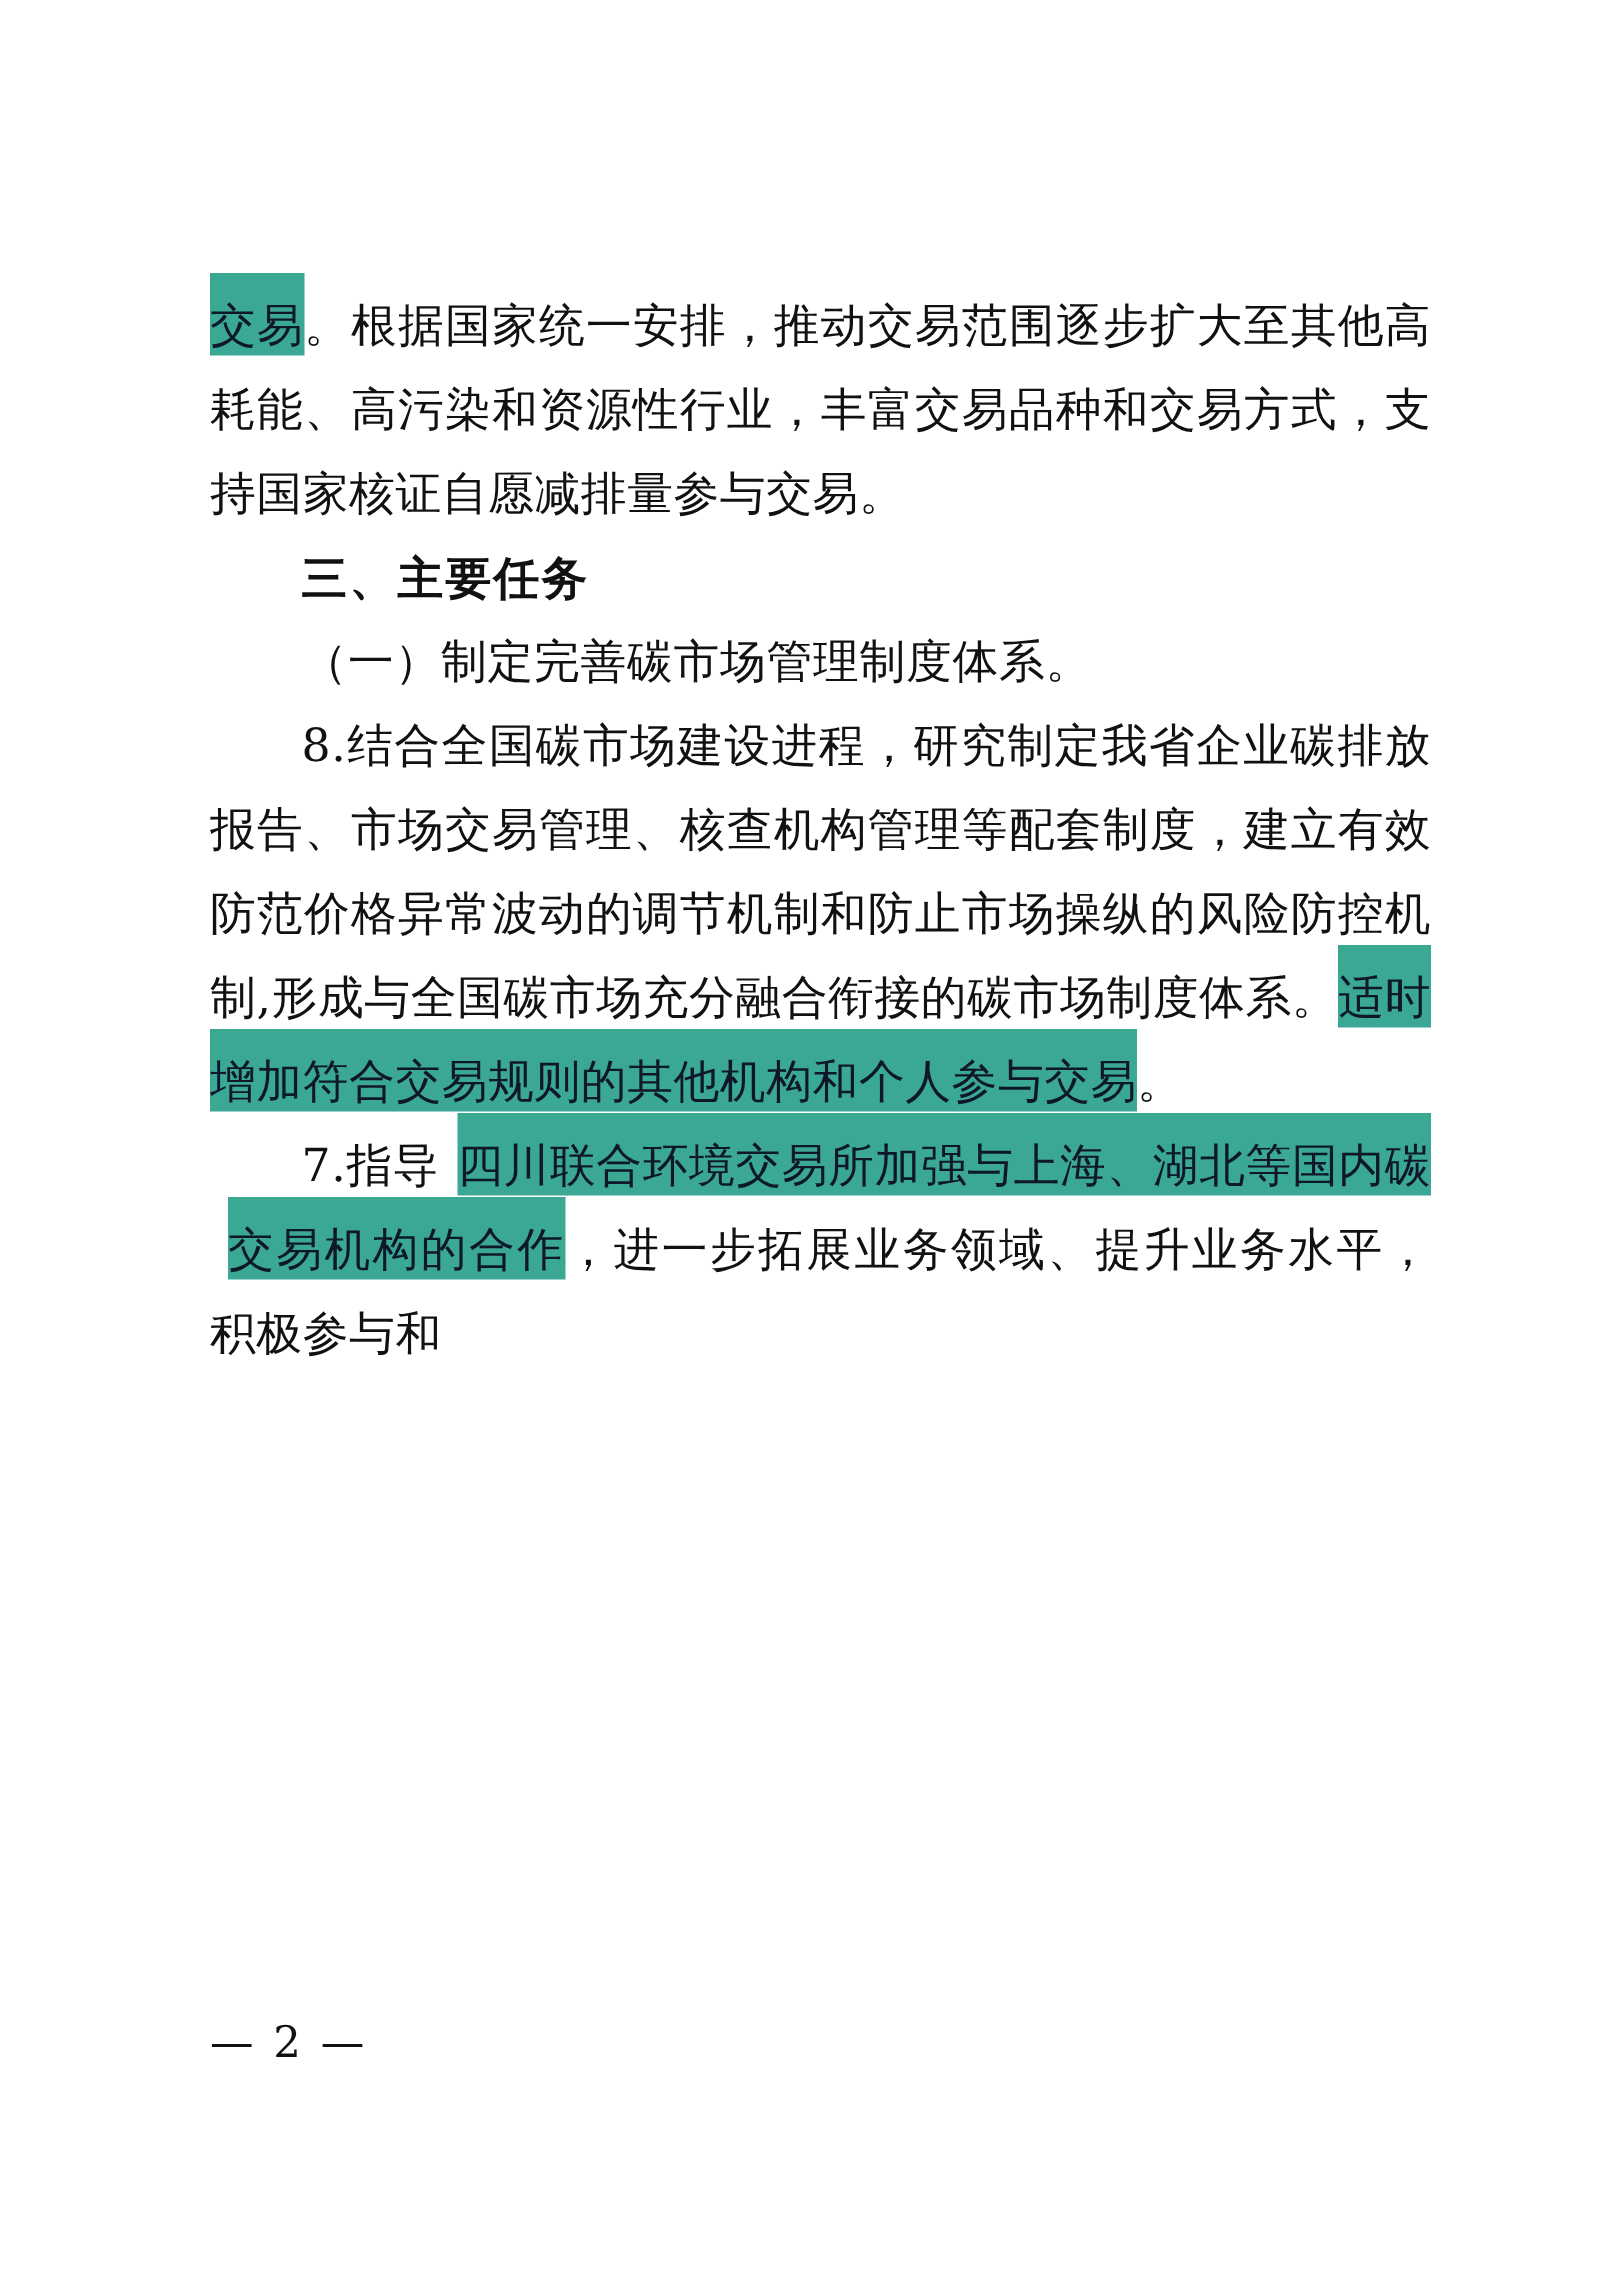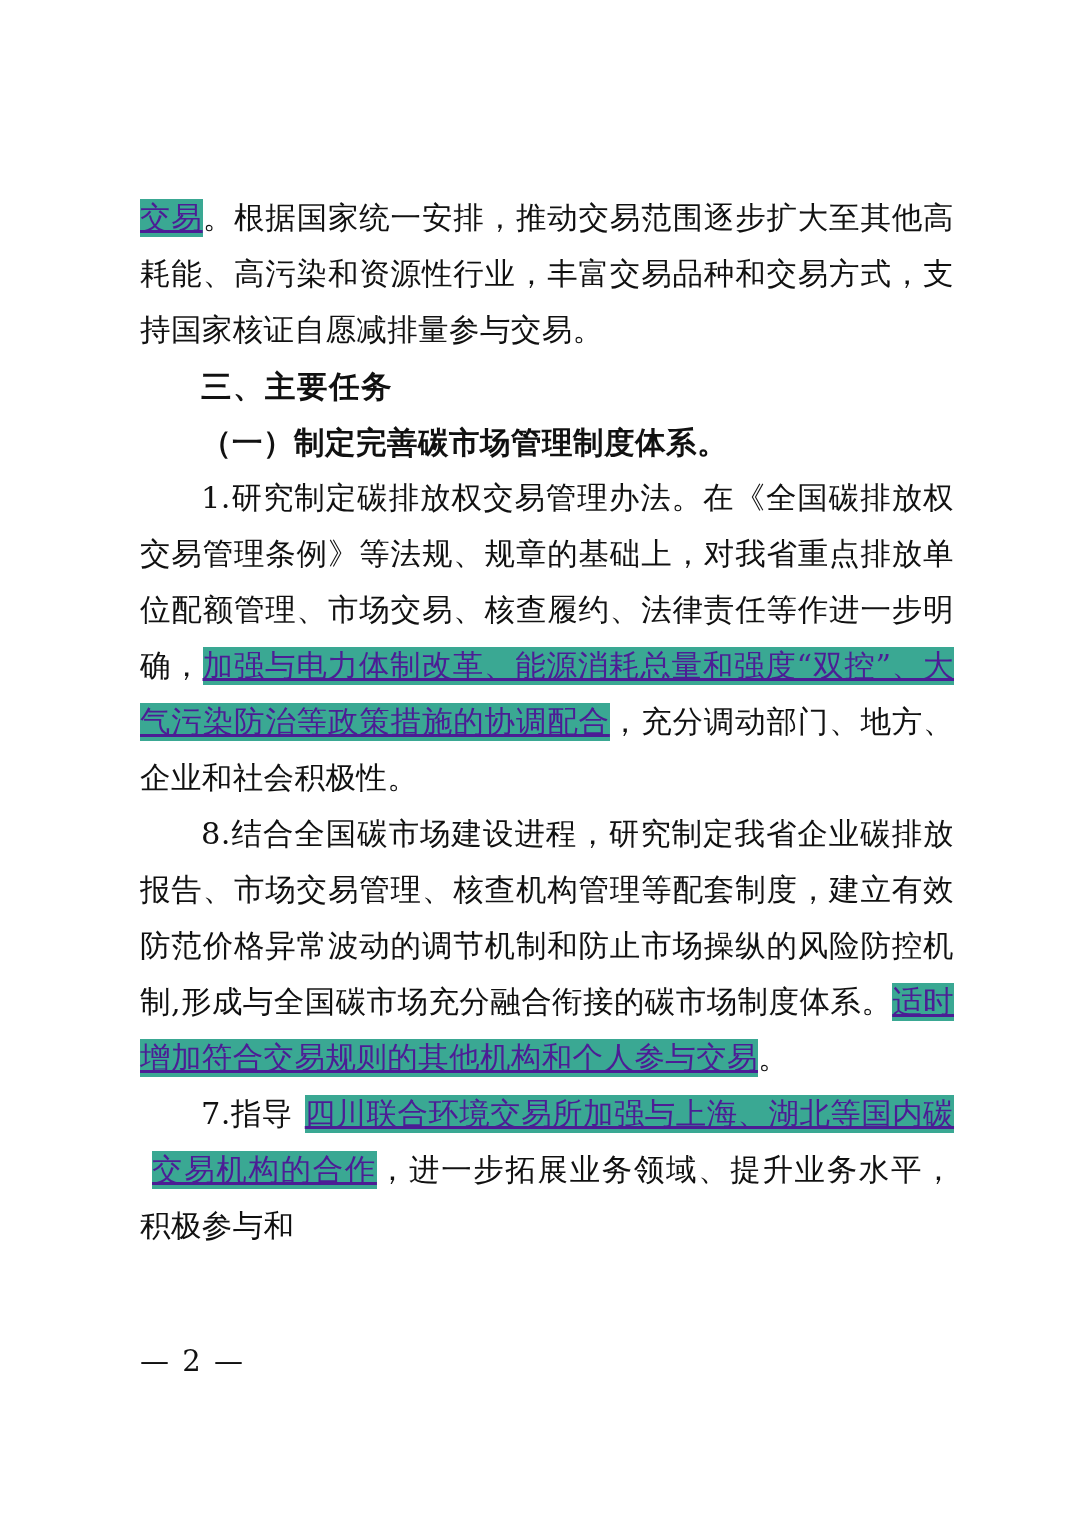--- a/index.html
+++ b/index.html
@@ -36,47 +36,45 @@
   }
   .indent2 {
     text-indent: 61px;
   }
   .heading {
     font-weight: bold;
     text-indent: 61px;
     letter-spacing: 1.5px;
   }
   .subheading {
-    font-weight: bold;
+    font-weight: normal;
     text-indent: 61px;
     letter-spacing: 0.5px;
   }
   .hl {
     background: #3aa893;
-    color: #4c1d95;
+    color: #0f172a;
     box-decoration-break: clone;
     -webkit-box-decoration-break: clone;
-    padding: 1px 0 2px 0;
-    text-decoration: underline;
+    padding: 18px 0 2px 0;
   }
   .page-number {
     position: absolute;
     left: 140px;
     bottom: 150px;
     font-size: 29px;
     letter-spacing: 2px;
     color: #111111;
   }
 </style>
 </head>
 <body>
 
 <div class="page">
   <div class="doc-body" id="doc-body">
       <p class="para "><span class="hl" style="background: rgb(58, 168, 147);">交易</span><span>。根据国家统一安排，推动交易范围逐步扩大至其他高耗能、高污染和资源性行业，丰富交易品种和交易方式，支持国家核证自愿减排量参与交易。</span></p>
       <p class="para heading"><span>三、主要任务</span></p>
       <p class="para subheading"><span>（一）制定完善碳市场管理制度体系。</span></p>
-      <p class="para indent2"><span>1.研究制定碳排放权交易管理办法。在《全国碳排放权交易管理条例》等法规、规章的基础上，对我省重点排放单位配额管理、市场交易、核查履约、法律责任等作进一步明确，</span><span class="hl" style="background: rgb(58, 168, 147);">加强与电力体制改革、能源消耗总量和强度“双控”、大气污染防治等政策措施的协调配合</span><span>，充分调动部门、地方、企业和社会积极性。</span></p>
       <p class="para indent2"><span>8.结合全国碳市场建设进程，研究制定我省企业碳排放报告、市场交易管理、核查机构管理等配套制度，建立有效防范价格异常波动的调节机制和防止市场操纵的风险防控机制,形成与全国碳市场充分融合衔接的碳市场制度体系。</span><span class="hl" style="background: rgb(58, 168, 147);">适时增加符合交易规则的其他机构和个人参与交易</span><span>。</span></p>
       <p class="para indent2"><span>7.指导</span><span class="hl" style="background: rgb(58, 168, 147); margin-left: 12px;">四川联合环境交易所加强与上海、湖北等国内碳交易机构的合作</span><span>，进一步拓展业务领域、提升业务水平，积极参与和</span></p>
     </div>
   <div class="page-number">— 2 —</div>
 </div>
 
 </body></html>

